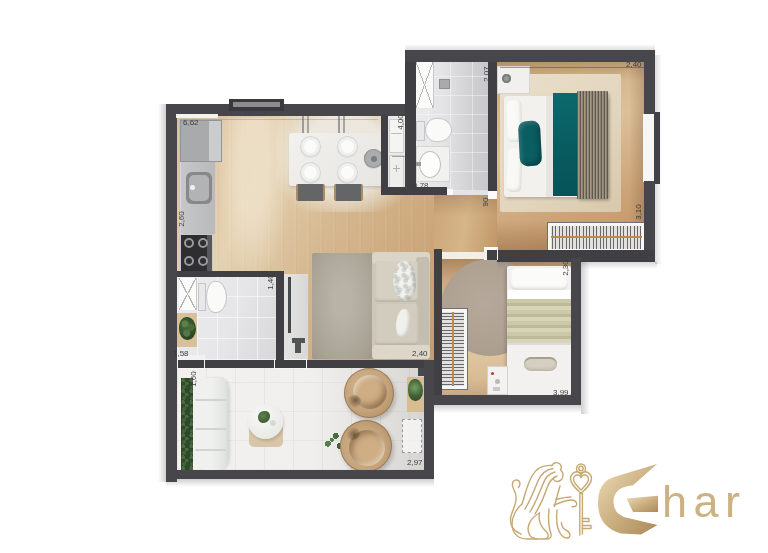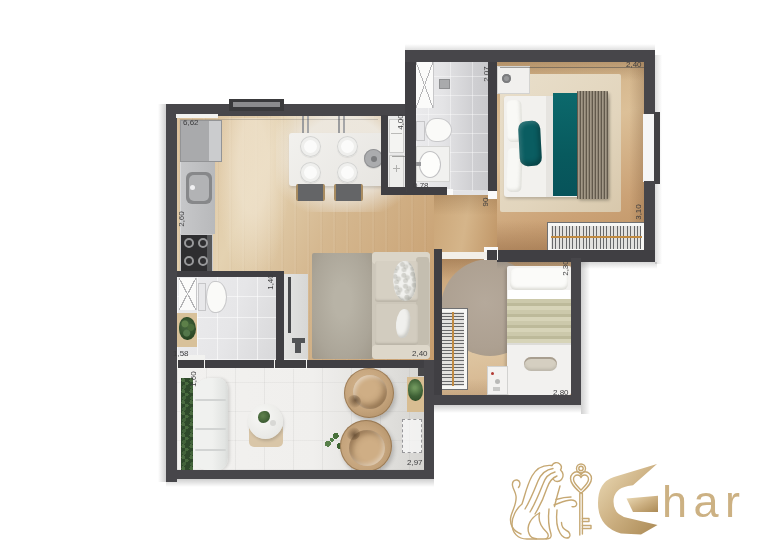--- a/index.html
+++ b/index.html
@@ -356,21 +356,21 @@
 <div class="lv" style="left:467px;top:70px;">2,07</div>
 
 <div class="lv" style="left:466px;top:198px;">90</div>
 
 <div class="lbl" style="left:626px;top:61px;">2,40</div>
 
 <div class="lv" style="left:619px;top:208px;">3,10</div>
 
 <div class="lv" style="left:546px;top:264px;">2,30</div>
 
-<div class="lbl" style="left:553px;top:389px;">2,80</div>
+<div class="lbl" style="left:553px;top:389px;">3,99</div>
 
 <div class="lbl" style="left:412px;top:350px;">2,40</div>
 
 <div class="lbl" style="left:407px;top:459px;">2,97</div>
 
 <svg class="a" style="left:505px;top:452px;" width="250" height="100" viewBox="505 452 250 100">
   <defs>
     <linearGradient id="gold" x1="0" y1="0" x2="1" y2="1">
       <stop offset="0" stop-color="#ecdcb8"></stop>
       <stop offset="0.5" stop-color="#cdb183"></stop>

